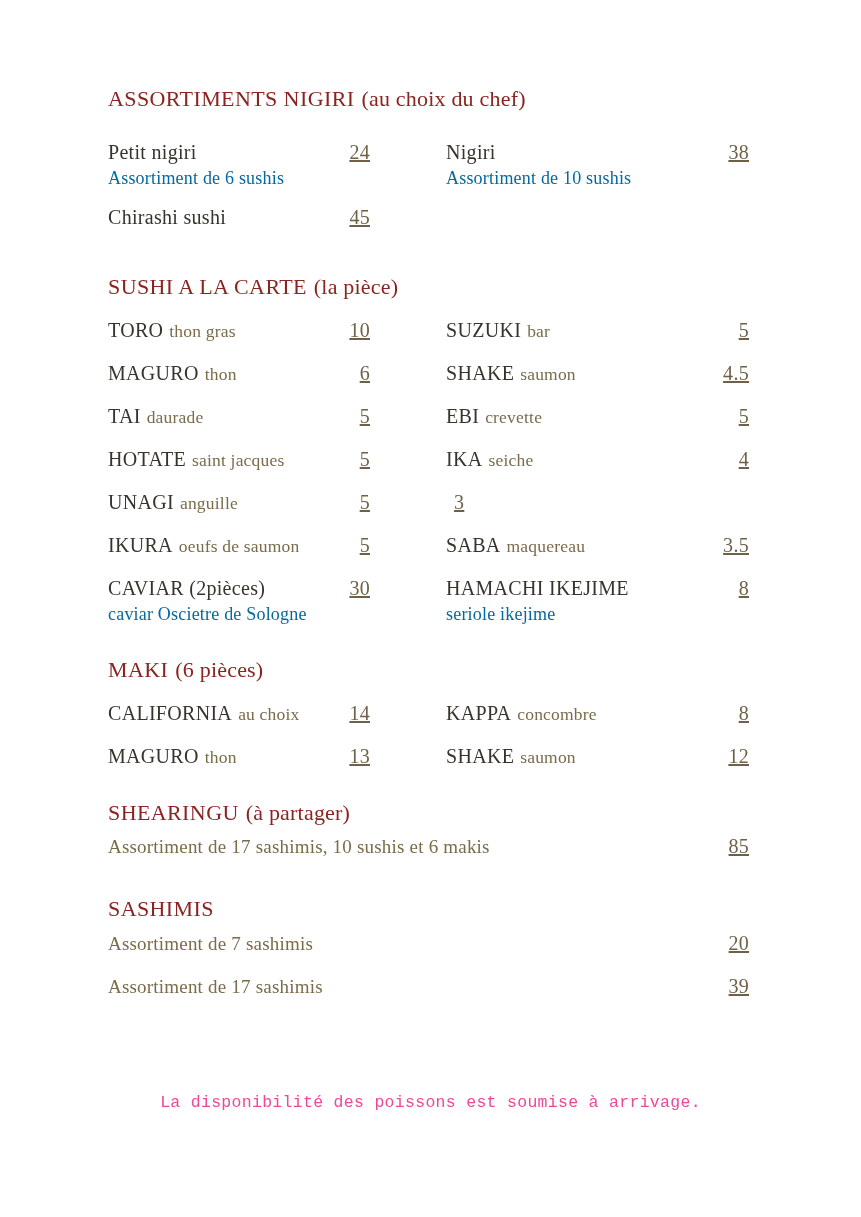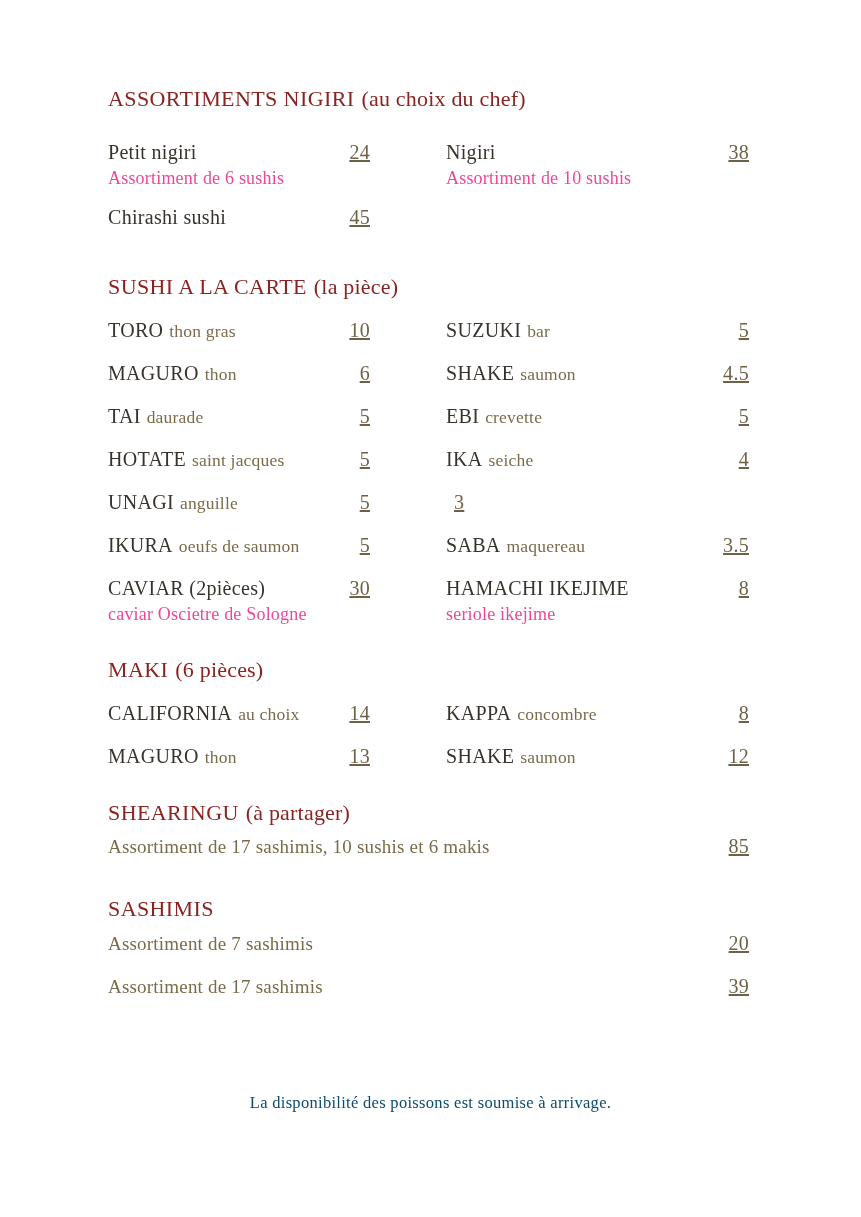--- a/index.html
+++ b/index.html
@@ -46,21 +46,21 @@
     letter-spacing:0.2px;
   }
   .price{
     color:#6e6147;
     font-size:20px;
     margin-left:8px;
     text-decoration:underline;
   }
   .sub{
     font-size:18px;
-    color:#ec4899;
+    color:#0369a1;
     line-height:22px;
     margin-top:2px;
     letter-spacing:0.2px;
   }
   .wide-row{
     display:flex;
     justify-content:space-between;
     align-items:baseline;
     font-size:19px;
     color:#7b6b4a;
@@ -81,23 +81,23 @@
   .h-shearingu{margin-top:30px;}
   .shearingu-row{margin-top:7px;gap:28px;}
   .h-sashimis{margin-top:36px;}
   .sashimi-rows{margin-top:8px;}
   .sashimi-rows .wide-row{margin-bottom:16px;gap:32px;}
 
   .footer{
     position:absolute;
     top:1093px;left:0;width:861px;
     text-align:center;
-    font-family:Liberation Serif, serif;
+    font-family:Liberation Mono, monospace;
     font-size:16.5px;
-    color:#0c4a6e;
+    color:#ec4899;
     letter-spacing:0.3px;
   }
 </style>
 </head>
 <body>
 
 <div class="page">
 
   <h2 class="heading"><span>ASSORTIMENTS NIGIRI</span><span class="h-sub">(au choix du chef)</span></h2>
 

